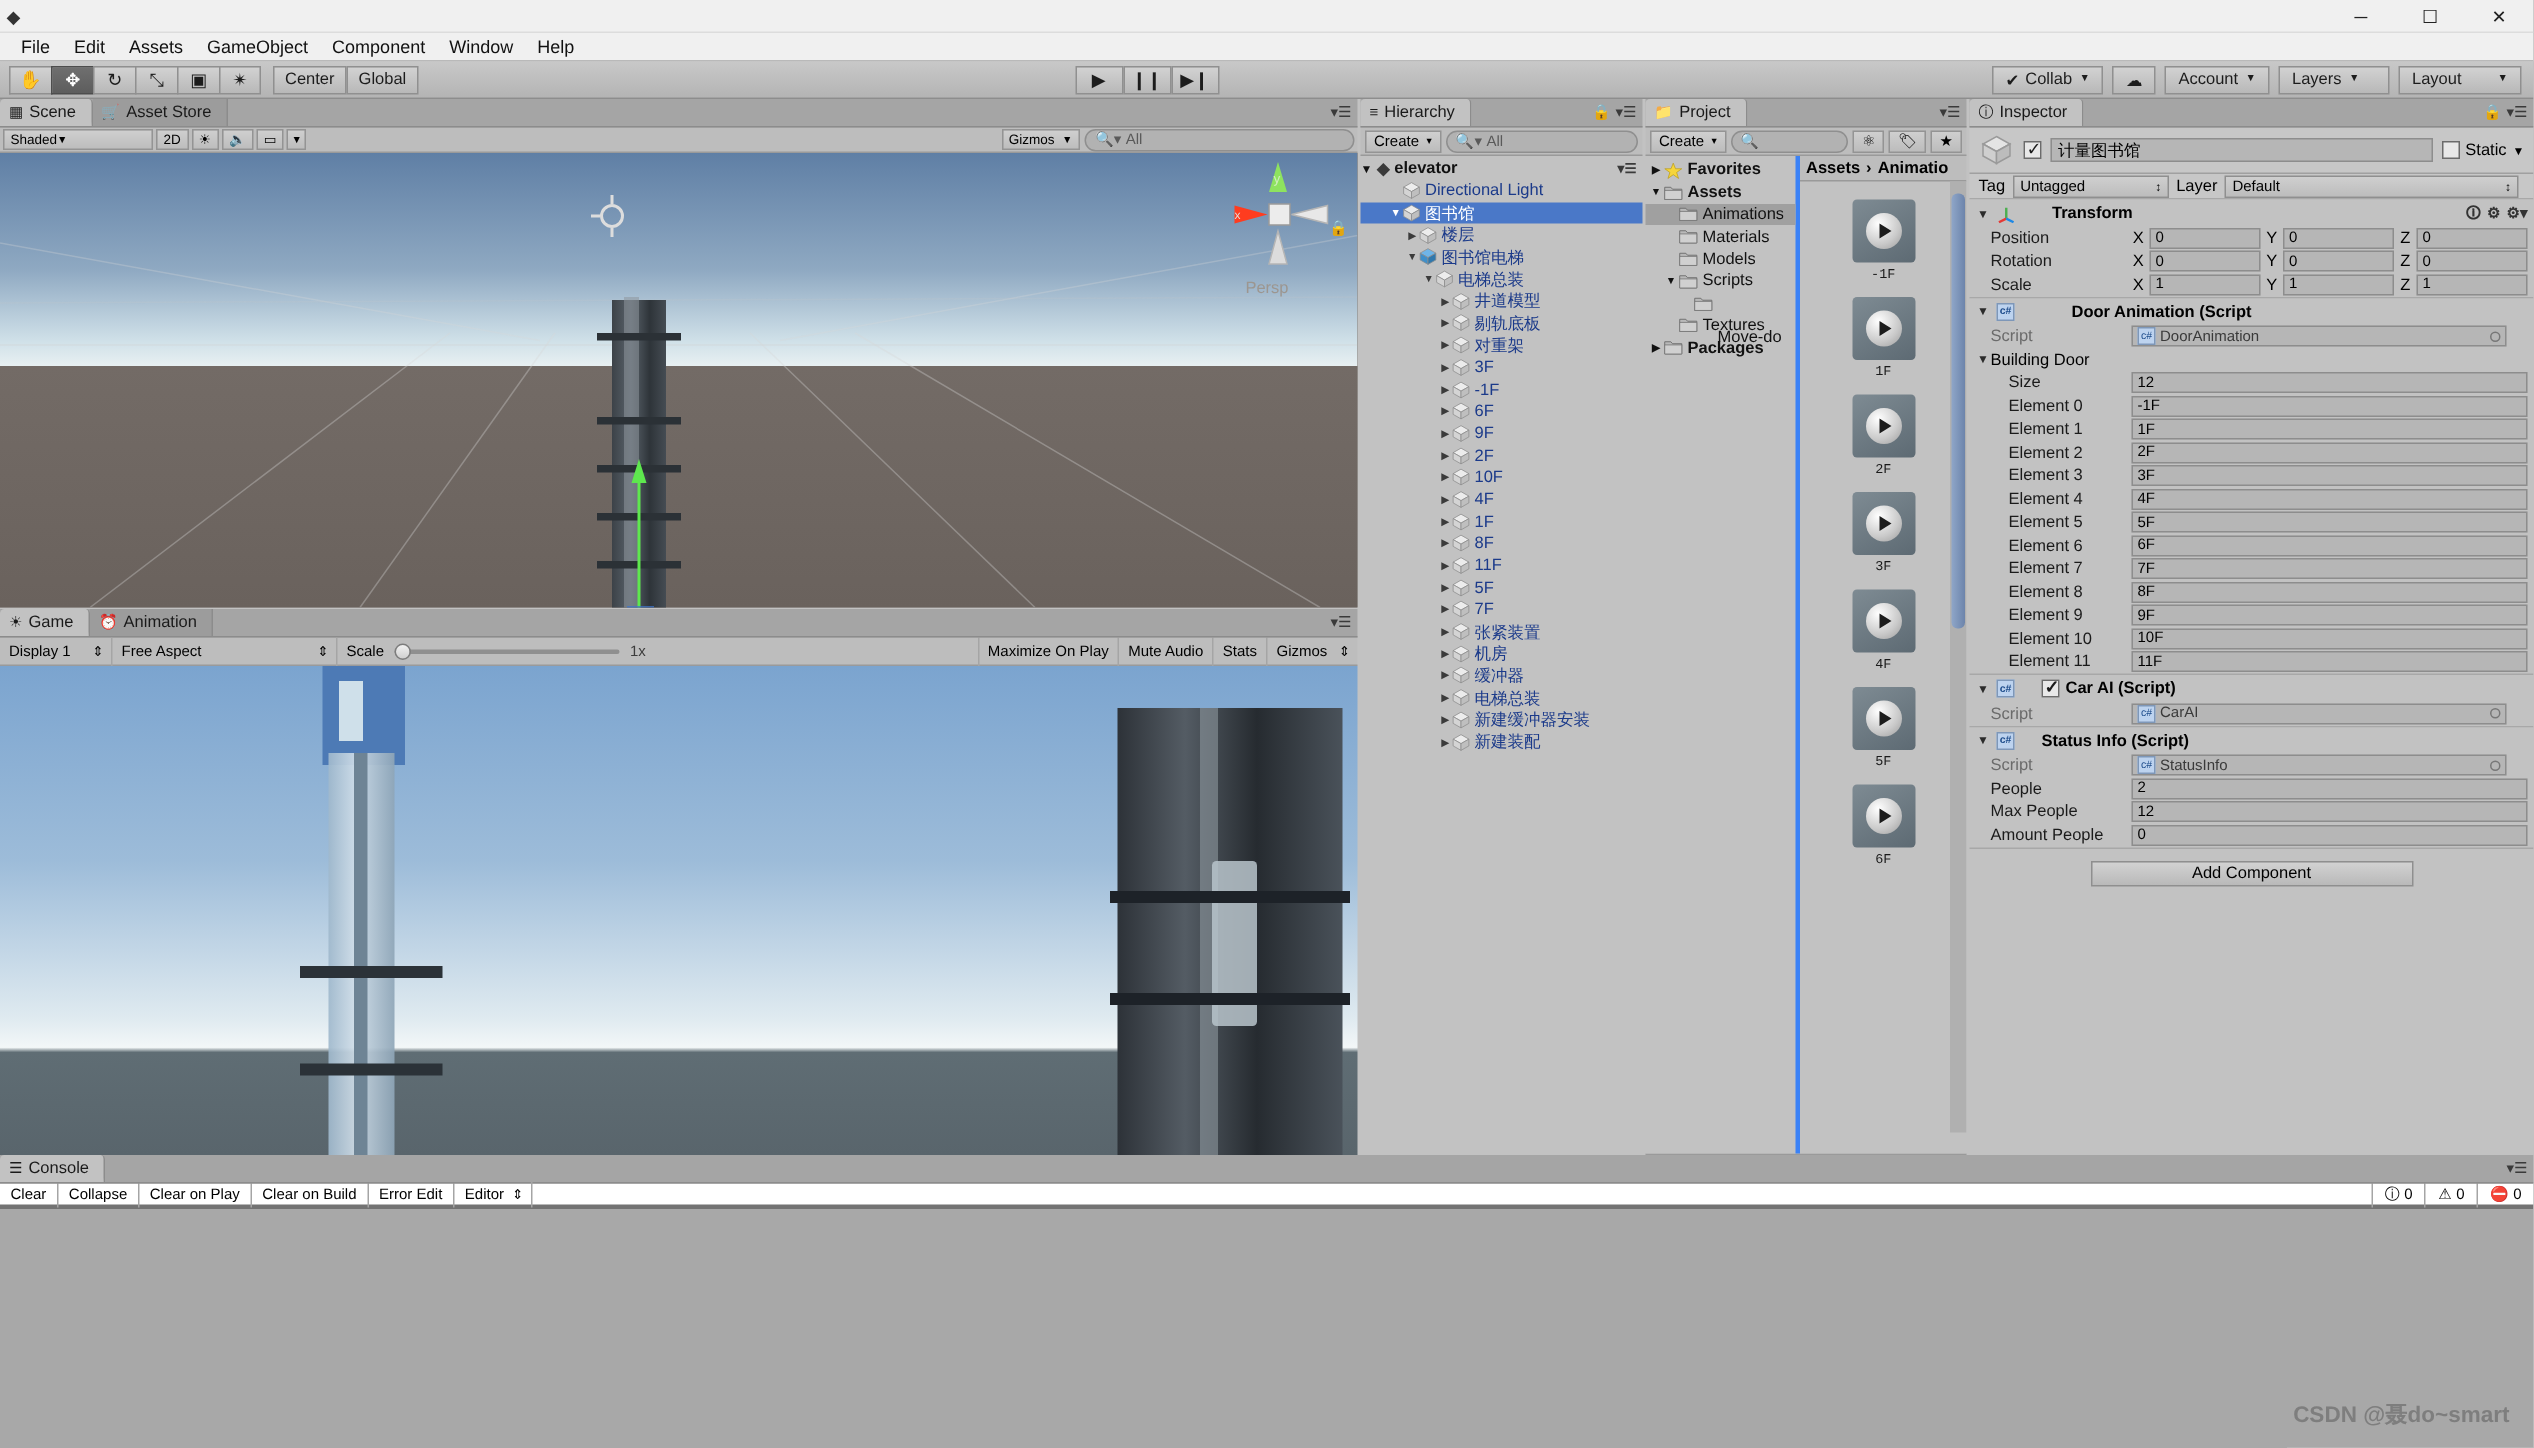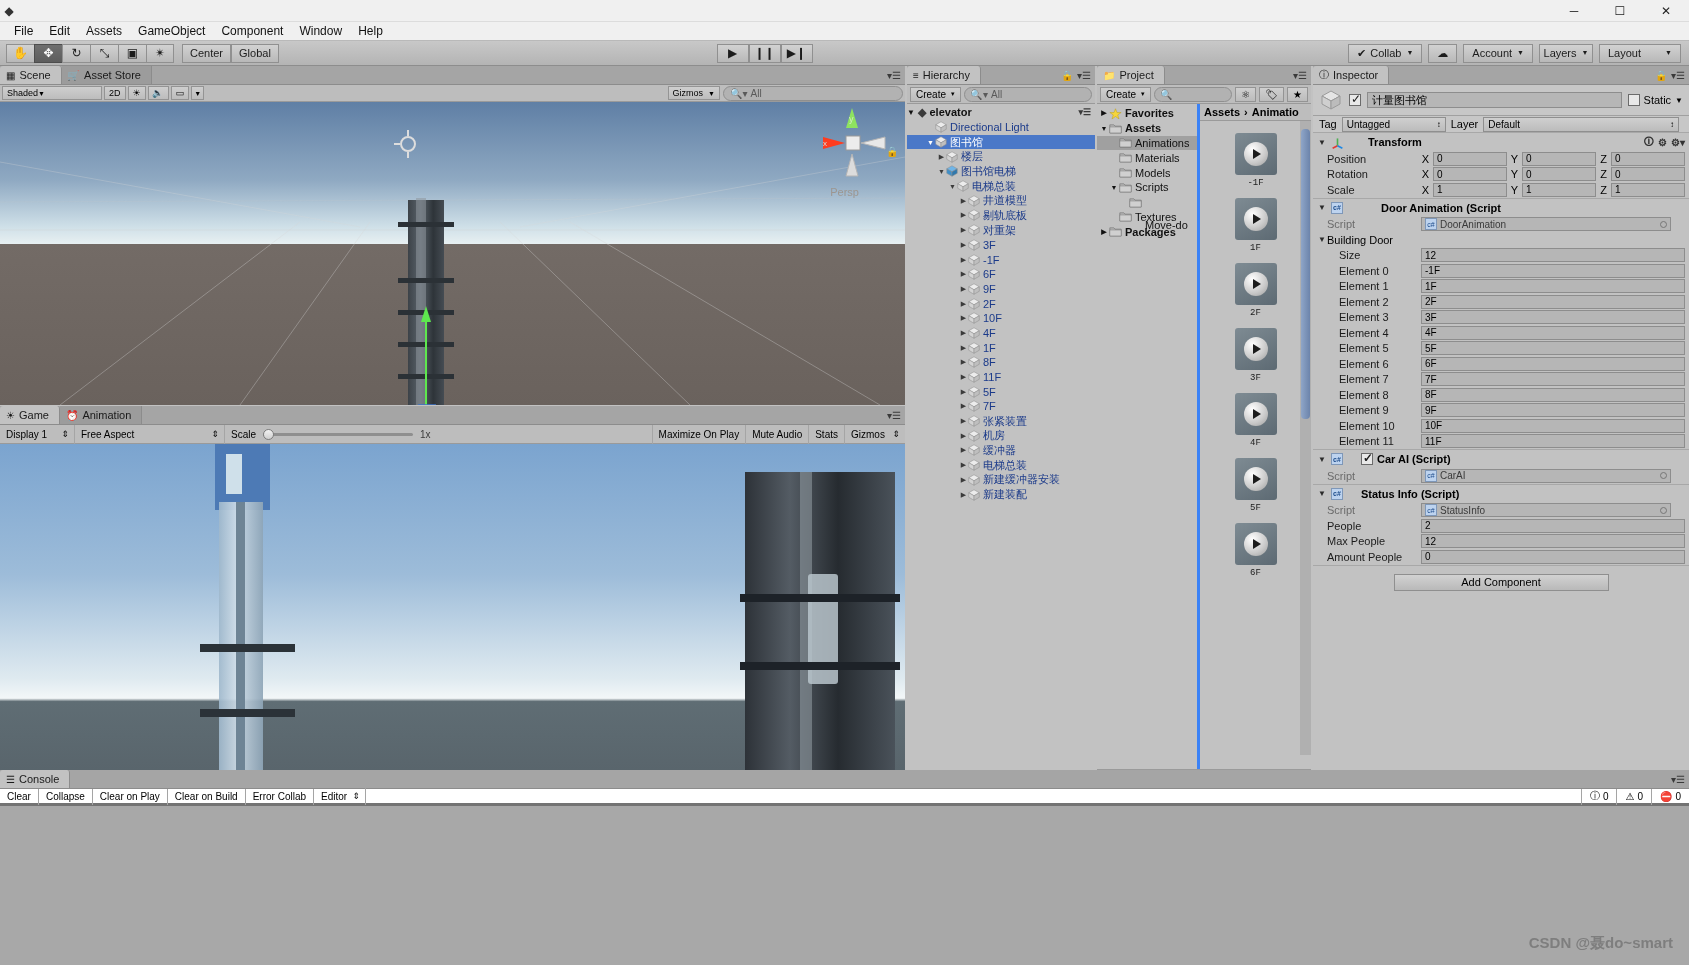--- a/index.html
+++ b/index.html
@@ -239,21 +239,21 @@
       <div class="tbtn">
         <span style="margin-right:4px;">✔</span>
         <span>Collab</span>
         <span class="caret">▼</span>
       </div>
       <div class="tbtn">☁</div>
       <div class="tbtn">
         <span>Account</span>
         <span class="caret">▼</span>
       </div>
-      <div class="tbtn" style="width:54px;justify-content:center;">
+      <div class="tbtn" style="width:74px;justify-content:flex-start;">
         <span>Layers</span>
         <span class="caret">▼</span>
       </div>
       <div class="tbtn" style="width:82px;justify-content:space-between;">
         <span>Layout</span>
         <span class="caret">▼</span>
       </div>
     </div>
   </div>
 
@@ -1118,21 +1118,21 @@
         <span class="ic">☰</span>
         <span>Console</span>
       </div>
       <div class="tright">▾☰</div>
     </div>
     <div class="consbar">
       <div class="cbtn">Clear</div>
       <div class="cbtn">Collapse</div>
       <div class="cbtn">Clear on Play</div>
       <div class="cbtn">Clear on Build</div>
-      <div class="cbtn">Error Collab</div>
+      <div class="cbtn">Error Edit</div>
       <div class="cbtn gb-pop" style="width:52px;position:relative;">Editor</div>
       <div class="cright">
         <div class="badge">
           <span>ⓘ</span>
           <span>0</span>
         </div>
         <div class="badge">
           <span>⚠</span>
           <span>0</span>
         </div>

